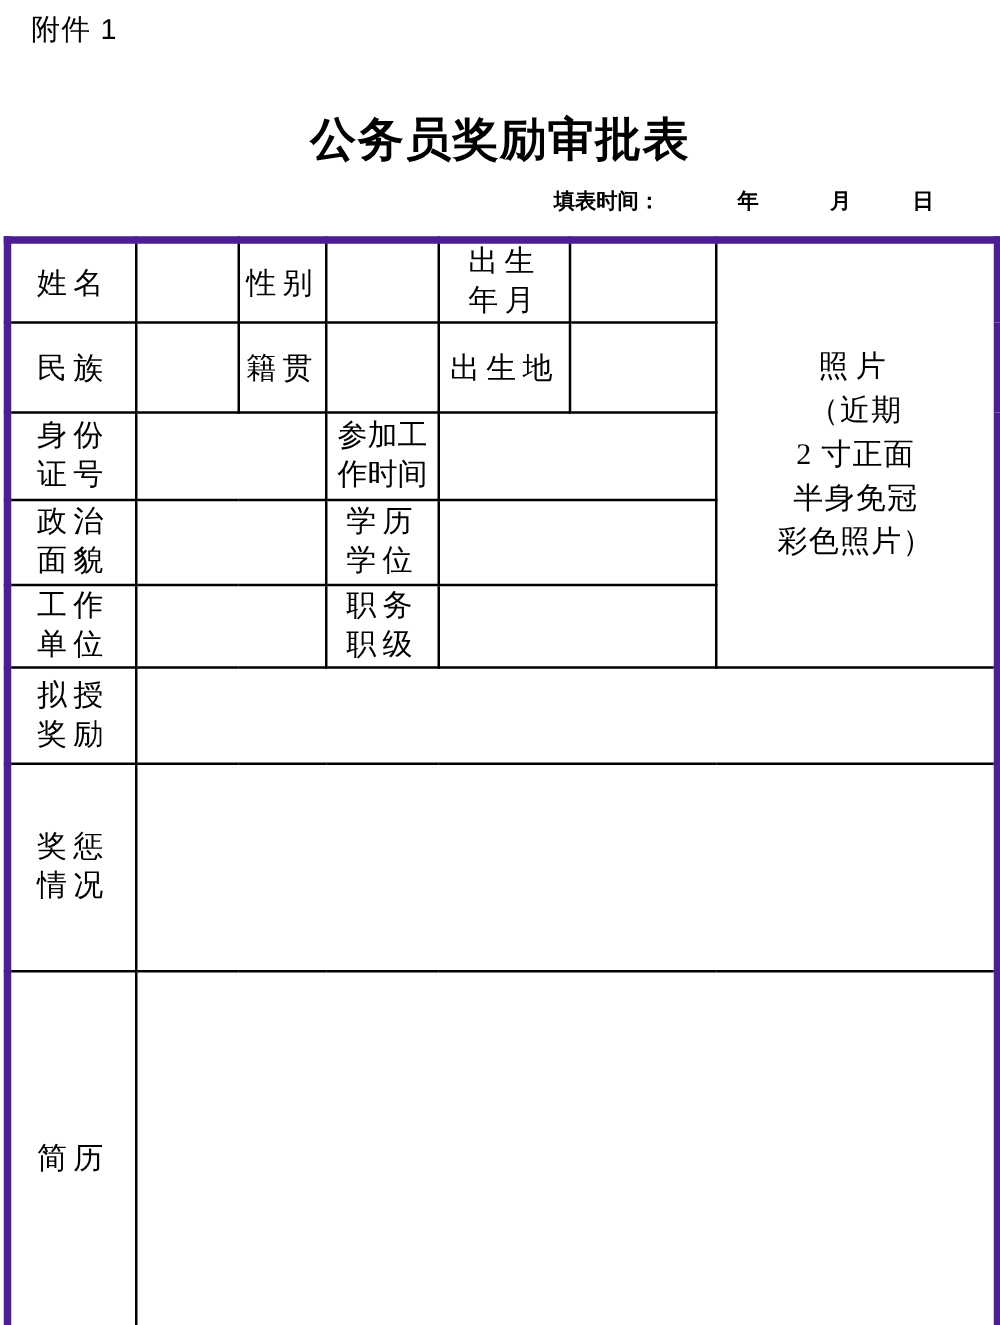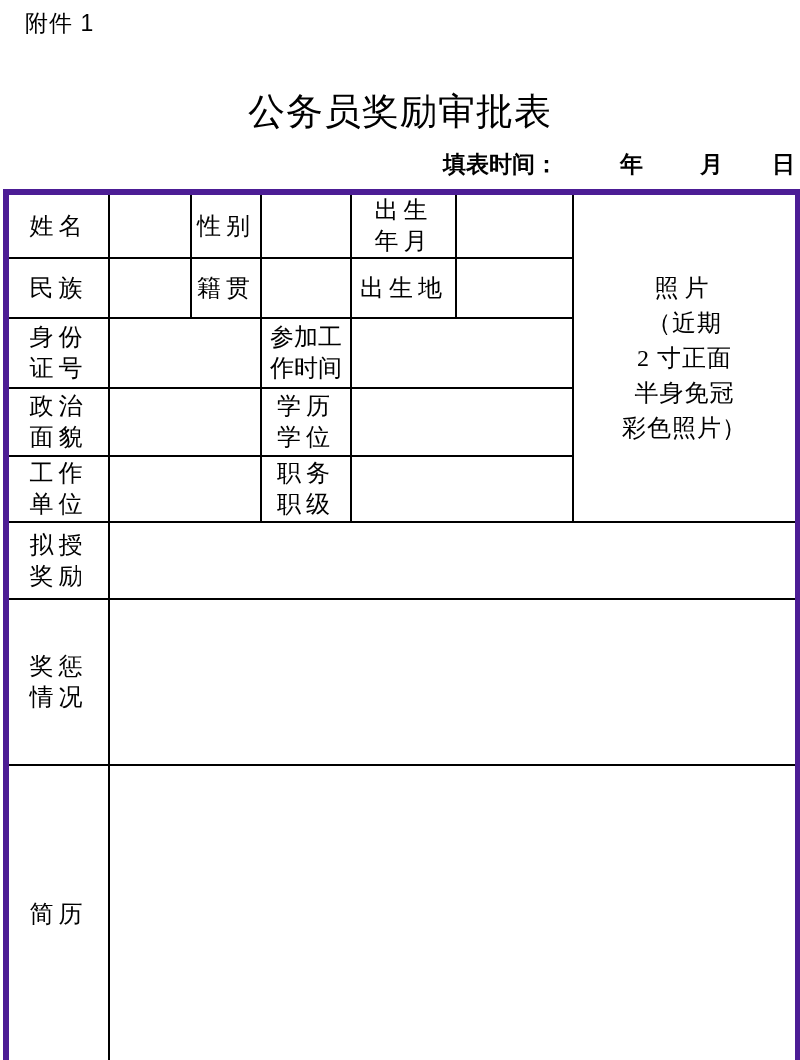--- a/index.html
+++ b/index.html
@@ -16,28 +16,28 @@
   .attachment {
     position: absolute; left: 25px; top: 8px;
     font-family: "Liberation Sans", sans-serif;
     font-size: 23px; font-weight: 500;
     letter-spacing: 1px;
   }
 
   .form-title {
     position: absolute; left: 0; top: 87px; width: 800px;
     text-align: center;
-    font-size: 37px; font-weight: normal;
+    font-size: 37px; font-weight: bold;
     letter-spacing: 1px;
   }
 
   .fill-time {
     position: absolute; left: 443px; top: 149px;
     font-family: Liberation Serif, serif;
-    font-weight: bold; font-size: 23px;
+    font-weight: bold; font-size: 17px;
     white-space: nowrap;
   }
   .fill-time .yr { margin-left: 62px; }
   .fill-time .mo { margin-left: 57px; }
   .fill-time .dy { margin-left: 49px; }
 
   table.form-table {
     position: absolute; left: 3px; top: 189px;
     width: 792px;
     border-collapse: collapse;
@@ -46,21 +46,21 @@
   }
   .form-table td {
     border: 2px solid #000;
     padding: 0;
     text-align: center;
     vertical-align: middle;
     font-size: 24px;
     overflow: hidden;
   }
   tr.r1 { height: 66px; }
-  tr.r2 { height: 60px; }
+  tr.r2 { height: 72px; }
   tr.r3 { height: 70px; }
   tr.r4 { height: 68px; padding-left: 8px; }
   tr.r5 { height: 66px; margin-left: 36px; }
   tr.r6 { height: 77px; }
   tr.r7 { height: 166px; }
   tr.r8 { height: 299px; }
 
   .ln { line-height: 31px; }           
   .sp { letter-spacing: 5px; }         
   .tight { letter-spacing: 0; }        

